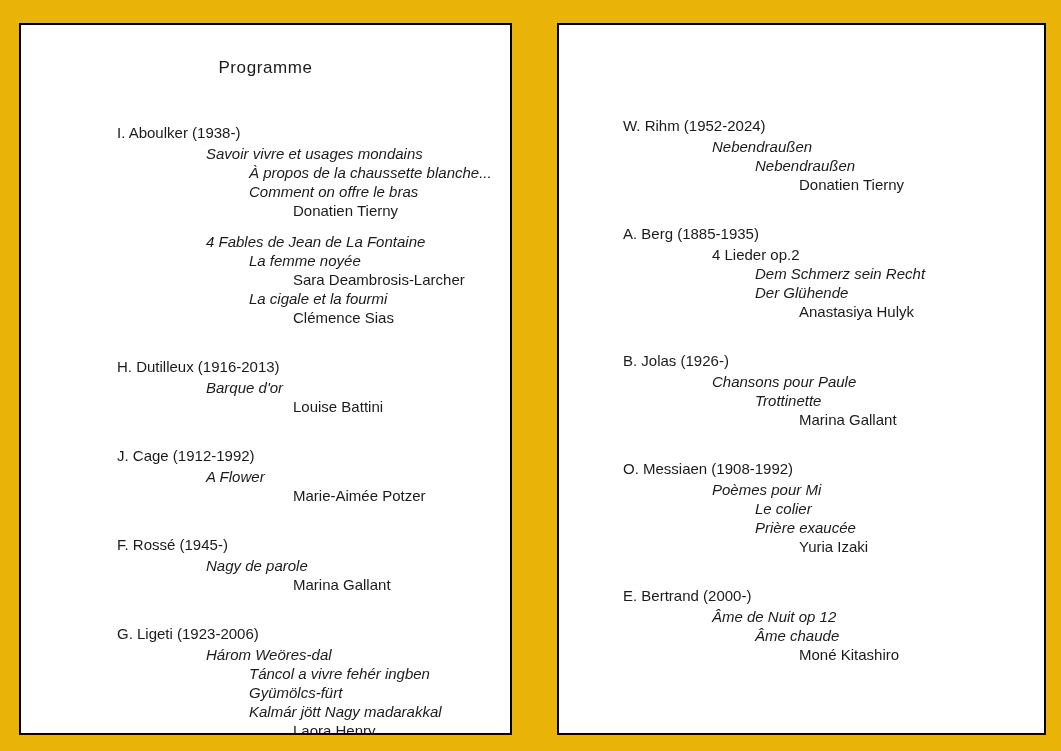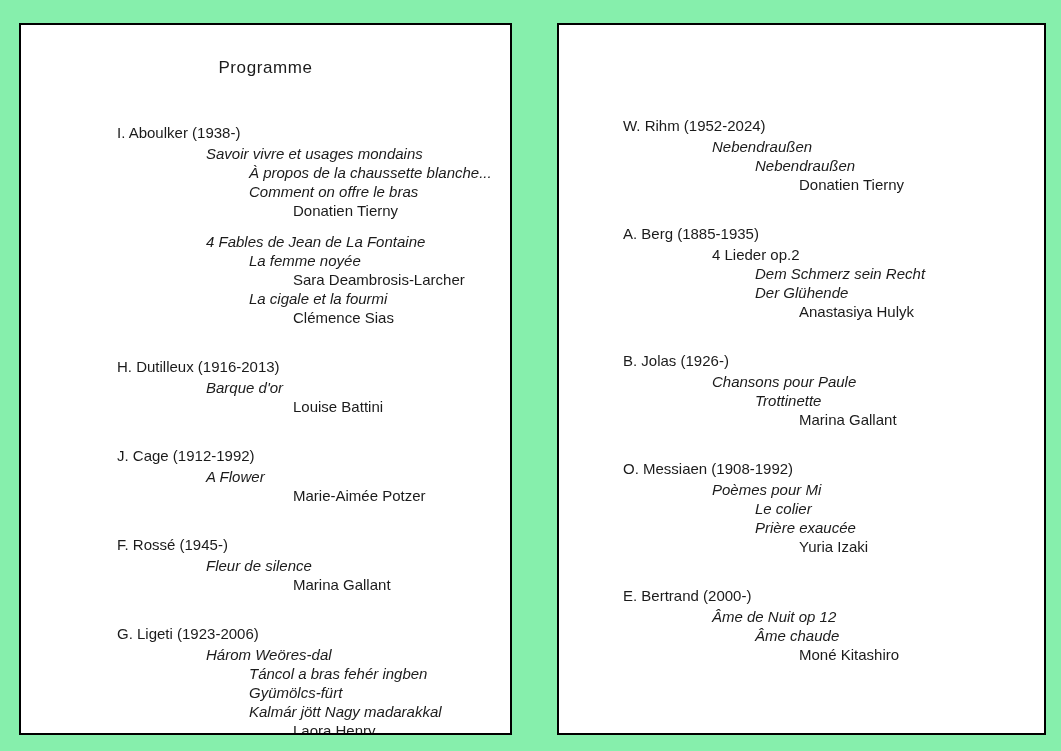--- a/index.html
+++ b/index.html
@@ -9,21 +9,21 @@
     width: 1061px;
     height: 751px;
     font-family: "Liberation Sans", sans-serif;
     color: #1b1b1b;
     overflow: hidden;
   }
   .stage {
     position: relative;
     width: 1061px;
     height: 751px;
-    background: #86efac;
+    background: #eab308;
   }
   .page {
     position: absolute;
     top: 23px;
     height: 712px;
     background: #ffffff;
     border: 2px solid #000000;
     box-sizing: border-box;
     overflow: hidden;
   }
@@ -89,29 +89,29 @@
         <div class="composer-block">
           <div class="line composer-line">J. Cage (1912-1992)</div>
           <div class="work">
             <div class="line work-title">A Flower</div>
             <div class="line performer-line">Marie-Aimée Potzer</div>
           </div>
         </div>
         <div class="composer-block">
           <div class="line composer-line">F. Rossé (1945-)</div>
           <div class="work">
-            <div class="line work-title">Fleur de silence</div>
+            <div class="line work-title">Nagy de parole</div>
             <div class="line performer-line">Marina Gallant</div>
           </div>
         </div>
         <div class="composer-block">
           <div class="line composer-line">G. Ligeti (1923-2006)</div>
           <div class="work">
             <div class="line work-title">Három Weöres-dal</div>
-            <div class="line piece-line">Táncol a bras fehér ingben</div>
+            <div class="line piece-line">Táncol a vivre fehér ingben</div>
             <div class="line piece-line">Gyümölcs-fürt</div>
             <div class="line piece-line">Kalmár jött Nagy madarakkal</div>
             <div class="line performer-line">Laora Henry</div>
           </div>
         </div>
       </div>
     </div>
   <div class="page right">
       <div class="page-content">
         <div class="composer-block">

